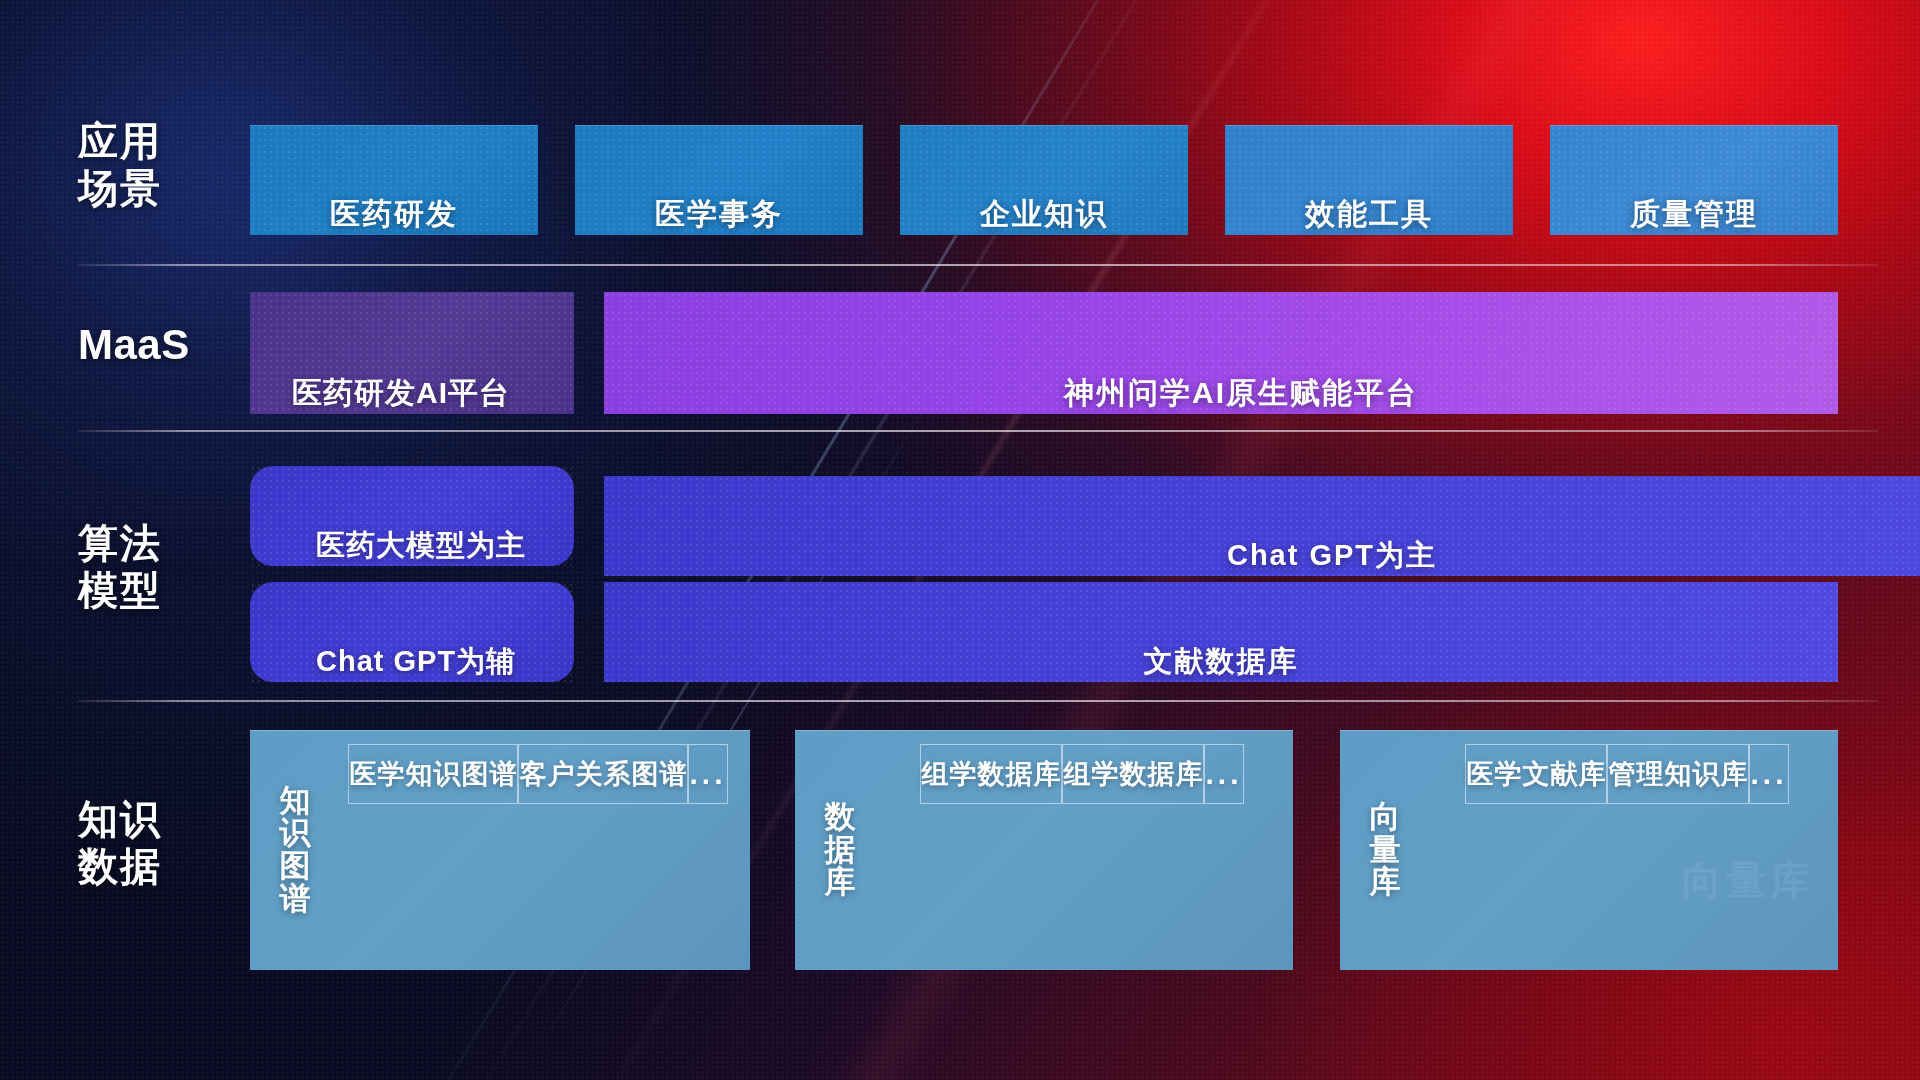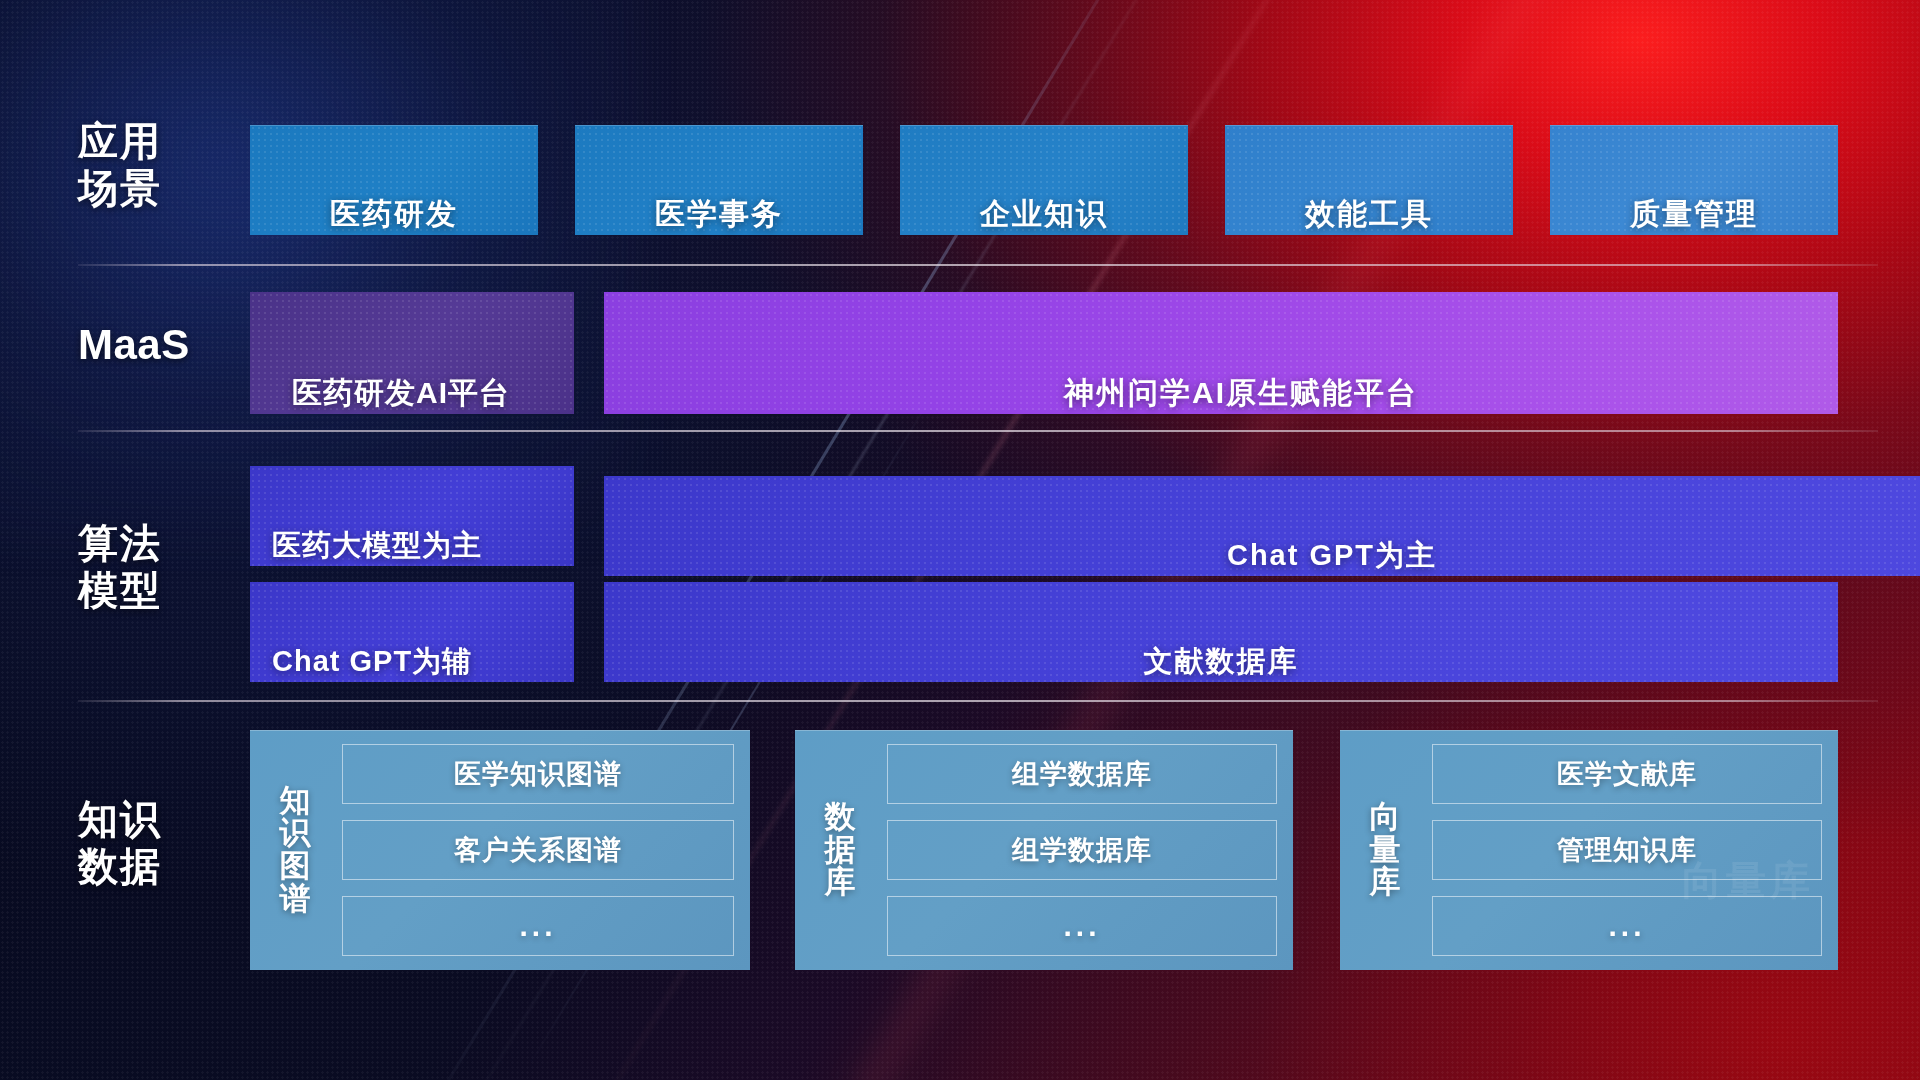--- a/index.html
+++ b/index.html
@@ -170,21 +170,22 @@
     padding-left: 40px;
   }
 
   
   .algo-left {
     height: 100px;
     font-size: 29px;
     letter-spacing: 1px;
     background: linear-gradient(135deg, #3b37c9 0%, #433ed6 55%, #3a36c7 100%);
     justify-content: flex-start;
-    padding-left: 22px;
+    padding-left: 66px;
+    border-radius: 23px;
   }
   .algo-right {
     height: 100px;
     font-size: 29px;
     letter-spacing: 2px;
     background: linear-gradient(100deg, #3c38cb 0%, #4440d6 35%, #4a45dc 70%, #4f49e0 100%);
   }
 
   
   .kd-group {
@@ -209,22 +210,22 @@
     flex-direction: column;
     align-items: center;
     justify-content: center;
     text-shadow: 0 2px 6px rgba(0,0,0,0.38);
     position: relative;
     z-index: 2;
   }
   .kd-items {
     flex: 1 1 auto;
     display: flex;
-    flex-direction: column;
-    justify-content: space-between;
+    flex-direction: row;
+    justify-content: center;
     margin-left: 16px;
     position: relative;
     z-index: 2;
   }
   .kd-item {
     height: 60px;
     border: 1px solid rgba(255,255,255,0.52);
     display: flex;
     align-items: center;
     justify-content: center;

